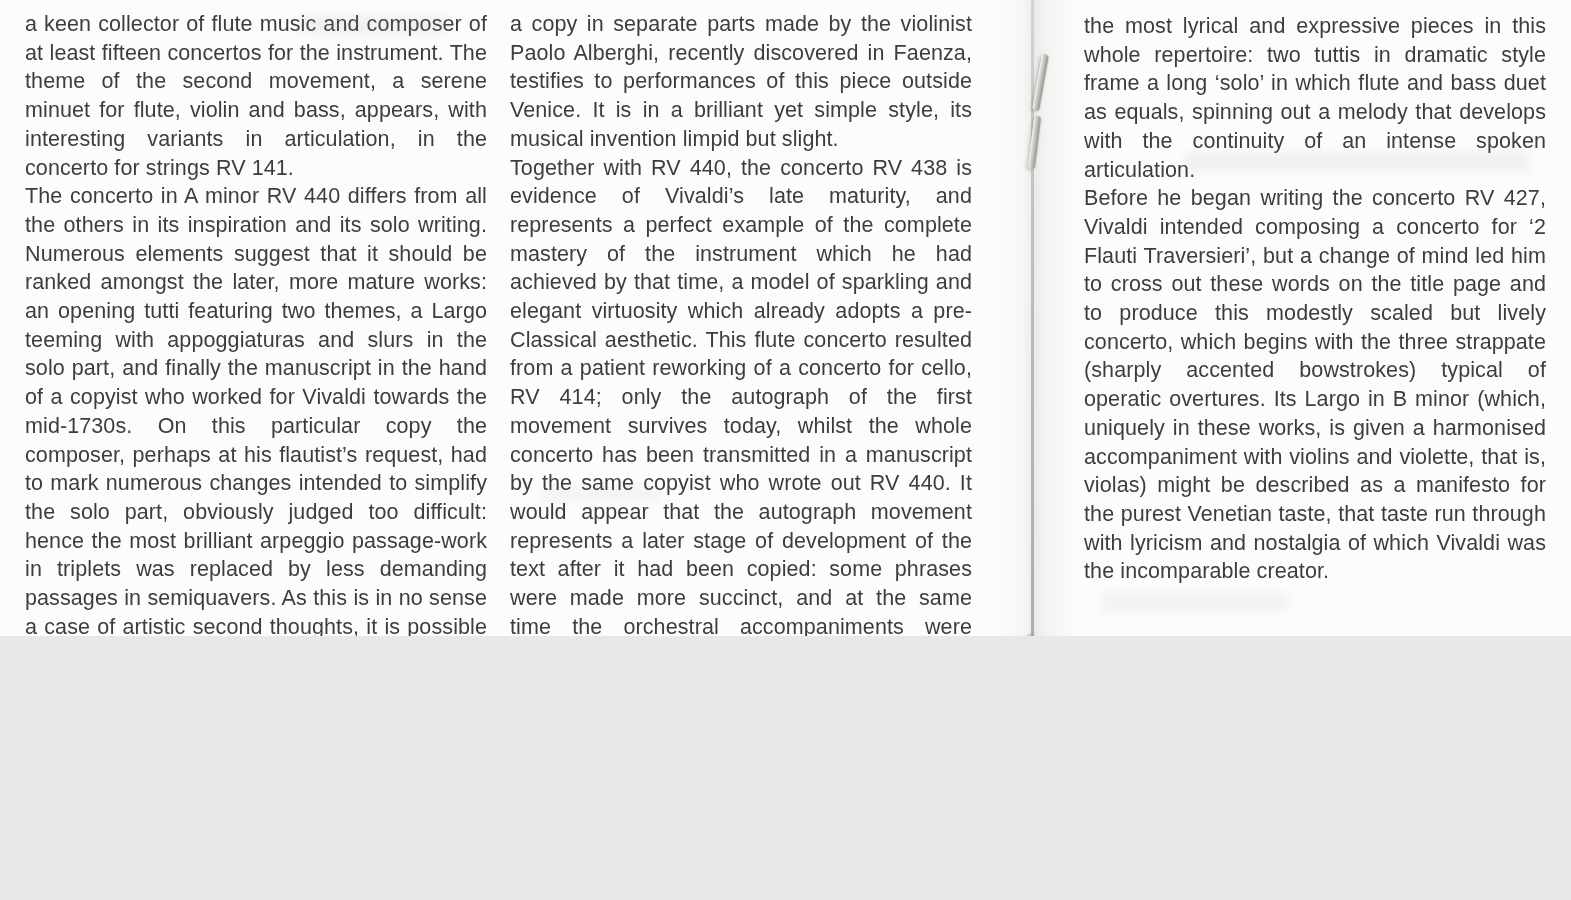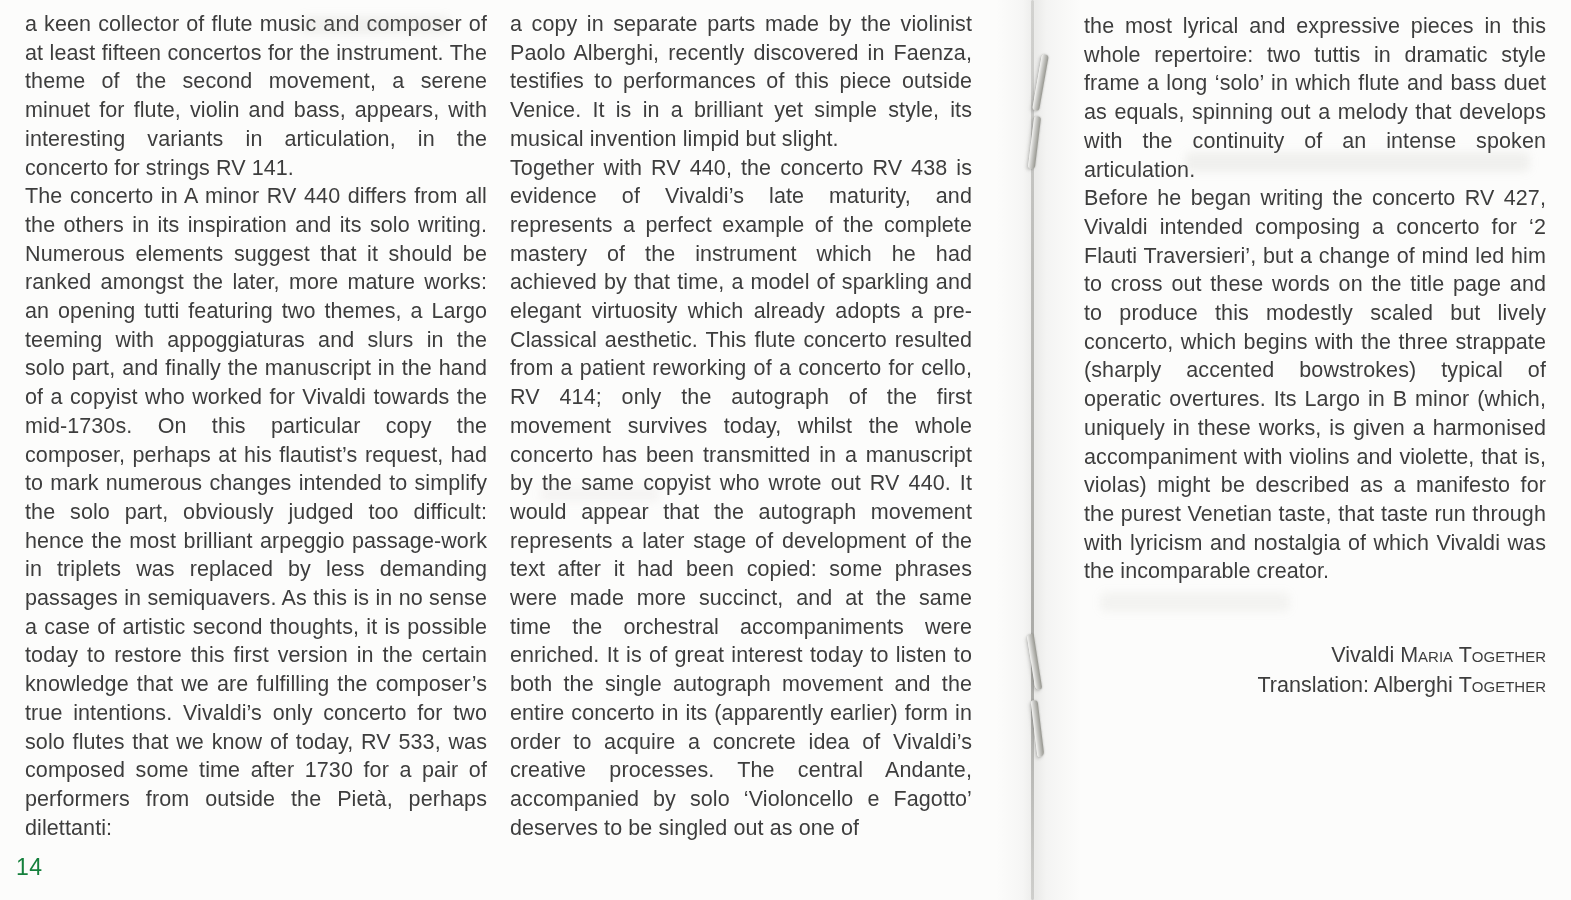--- a/index.html
+++ b/index.html
@@ -1,19 +1,19 @@
 <!DOCTYPE html>
 <html><head>
 <meta charset="utf-8">
 <style>
   html, body { margin: 0; padding: 0; background: #e8e8e6; }
   .page {
     position: relative;
     width: 1571px;
-    height: 900px;
+    height: 636px;
     background: #fcfcfb;
     overflow: hidden;
     font-family: "Liberation Sans", sans-serif;
     color: #3d3d3d;
   }
   .col {
     position: absolute;
     top: 10px;
     width: 462px;
     text-align: justify;

